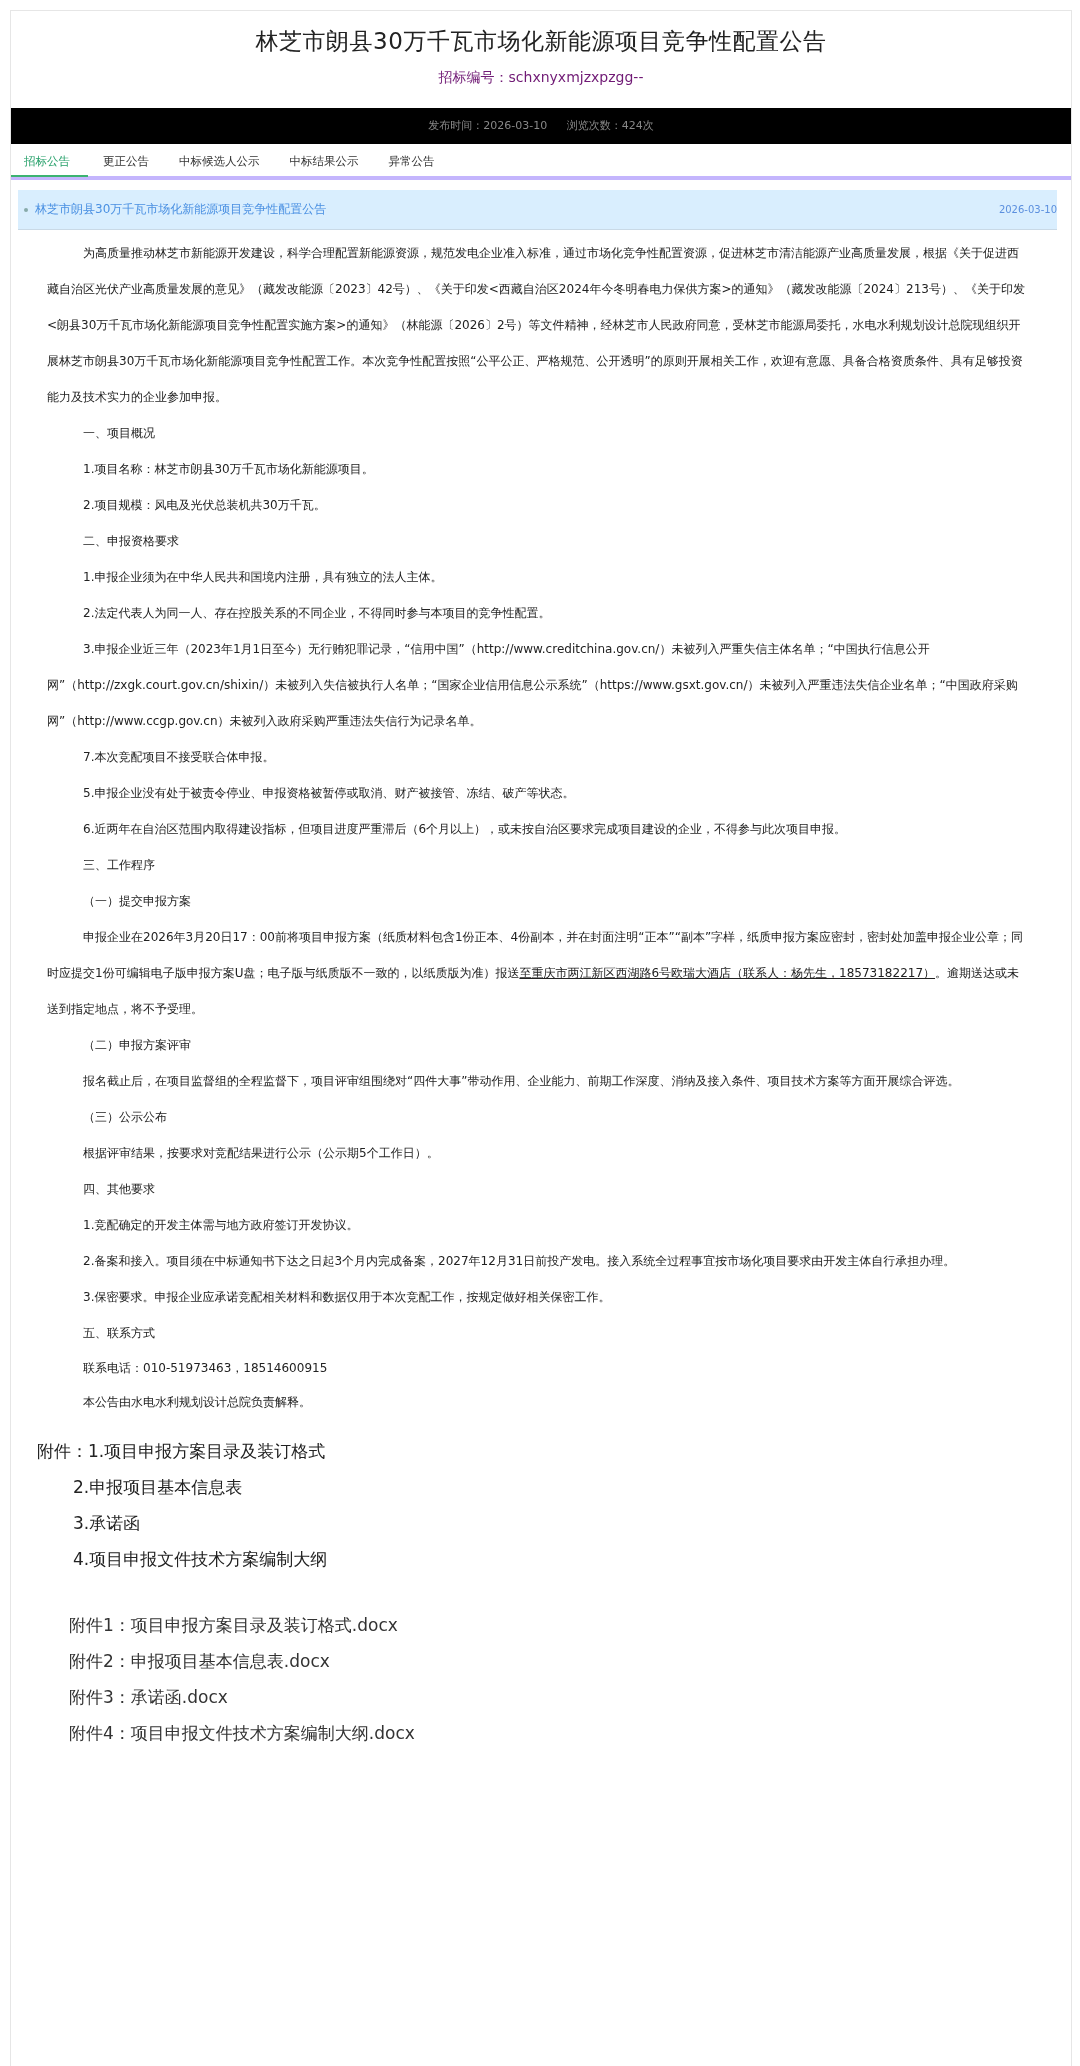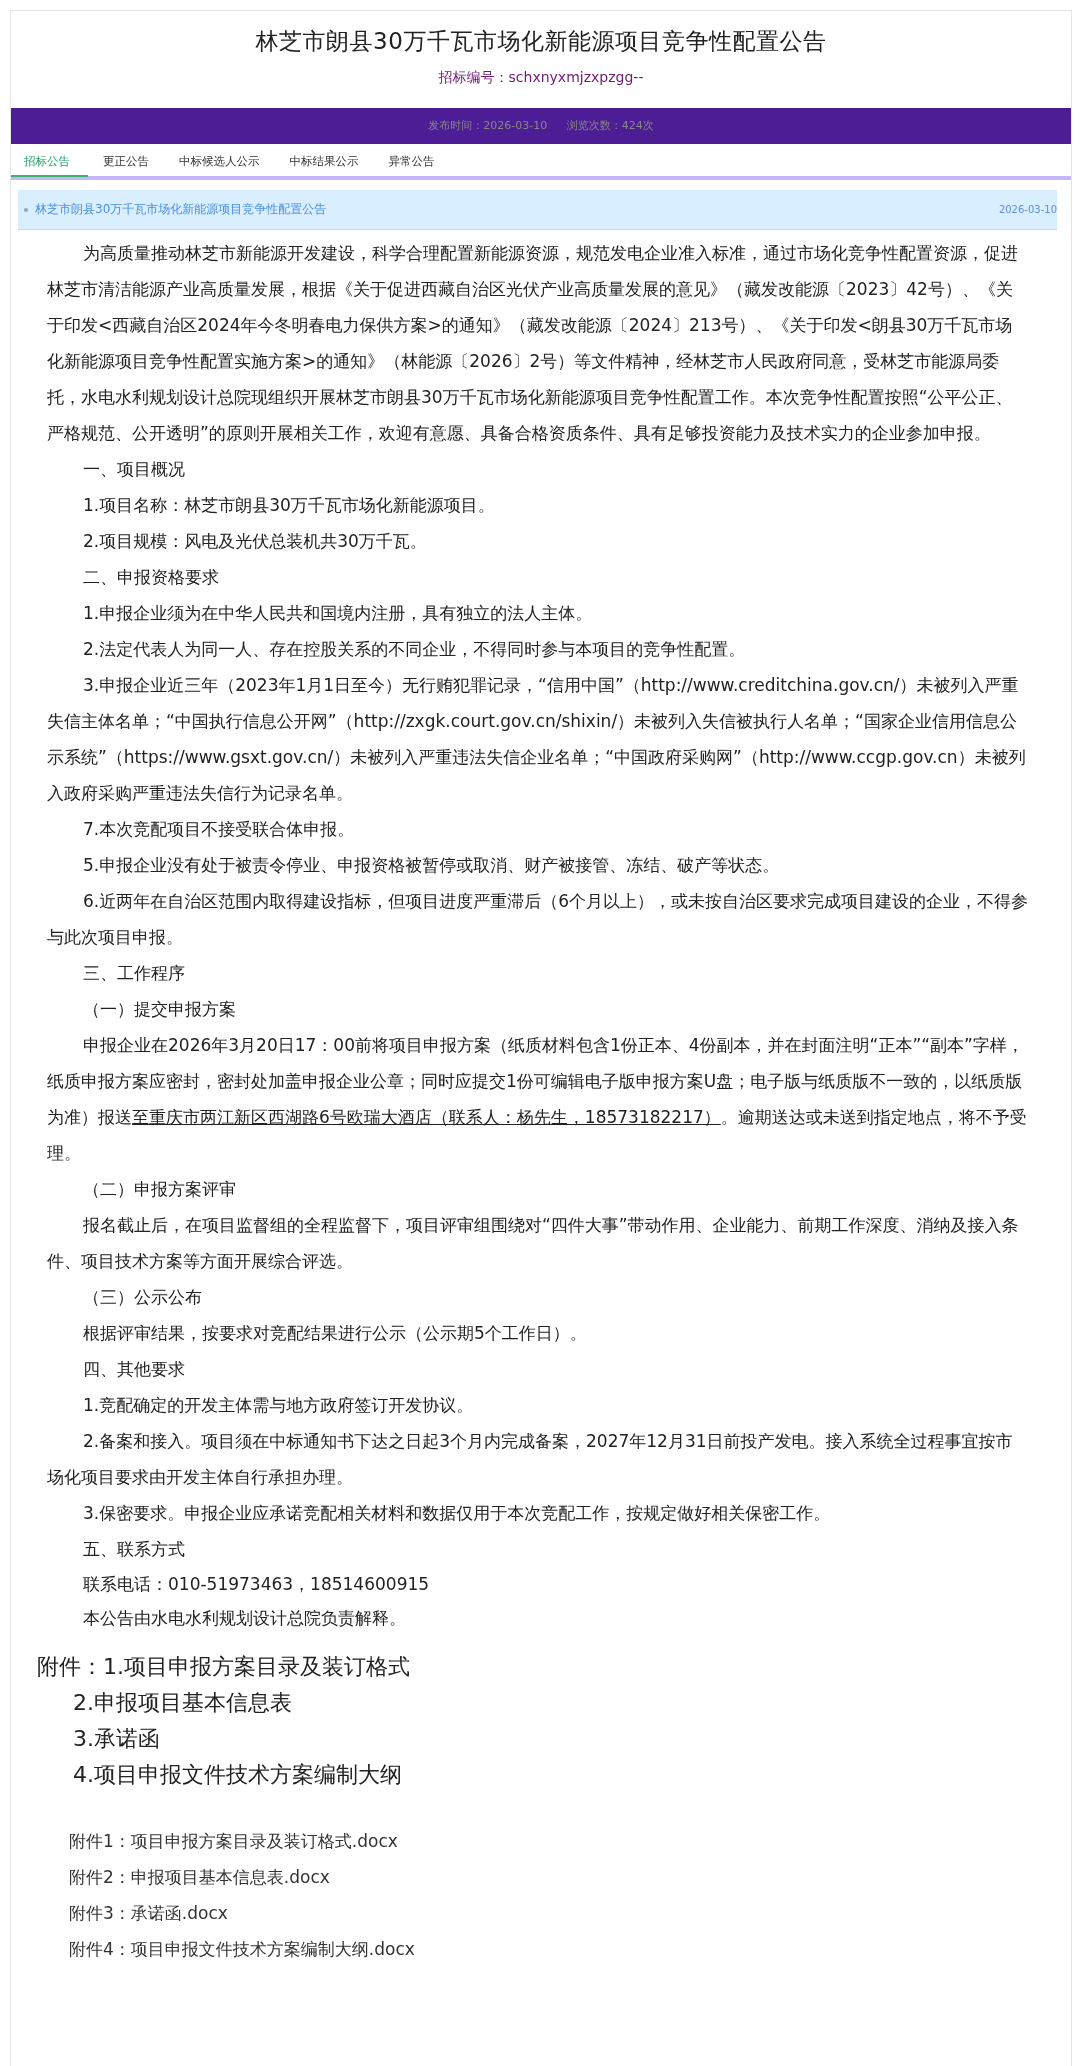--- a/index.html
+++ b/index.html
@@ -33,21 +33,21 @@
     letter-spacing: 0.5px;
   }
   .bid-no {
     font-size: 14px;
     color: #701a75;
     margin-top: 10px;
     line-height: 20px;
   }
   .meta-bar {
     height: 36px;
-    background: #4c1d95;
+    background: #000000;
     text-align: center;
     font-size: 11px;
     color: #888;
     line-height: 36px;
   }
   .meta-bar span { margin: 0 8px; }
   .tabs {
     height: 36px;
     border-bottom: 4px solid #c4b5fd;
     display: flex;
@@ -80,32 +80,32 @@
     justify-content: space-between;
     font-size: 12px;
     color: #4a90e2;
     padding: 0 0 0 6px;
   }
   .notice-left { display: flex; align-items: center; }
   .bullet { width: 4px; height: 4px; border-radius: 50%; background: #8aa; margin-right: 7px; }
   .notice-date { font-size: 10px; color: #5b8fde; margin-right: 0; }
   .content {
     padding: 5px 42px 0 36px;
-    font-size: 17px;
+    font-size: 12px;
     color: #222;
     line-height: 36px;
   }
   .content p { margin: 0; }
   .indent { text-indent: 36px; }
   .pad { padding-left: 36px; }
   .u { text-decoration: underline; }
   .attach-block {
     margin-top: 14px;
     padding-left: 26px;
-    font-size: 22px;
+    font-size: 17px;
     line-height: 36px;
     color: #222;
   }
   .attach-block .sub { padding-left: 36px; }
   .files {
     margin-top: 30px;
     padding-left: 58px;
     font-size: 17px;
     line-height: 36px;
     color: #333;

